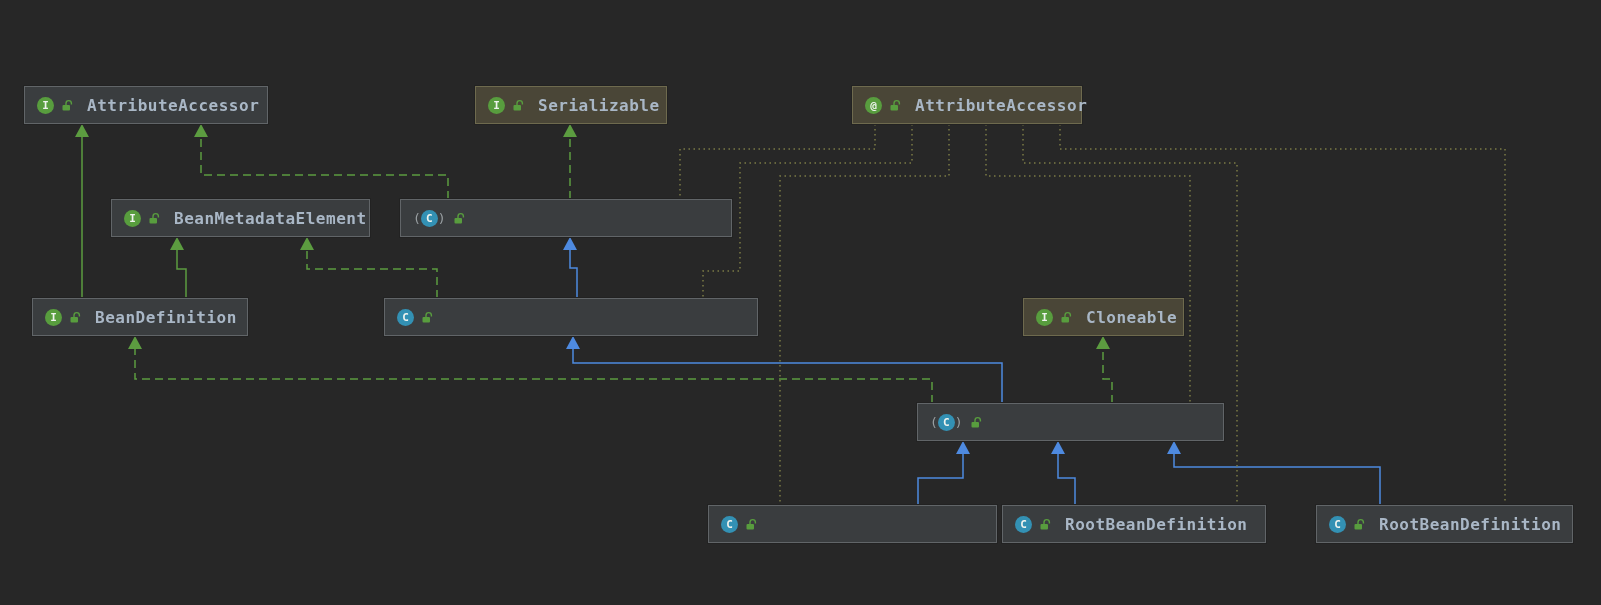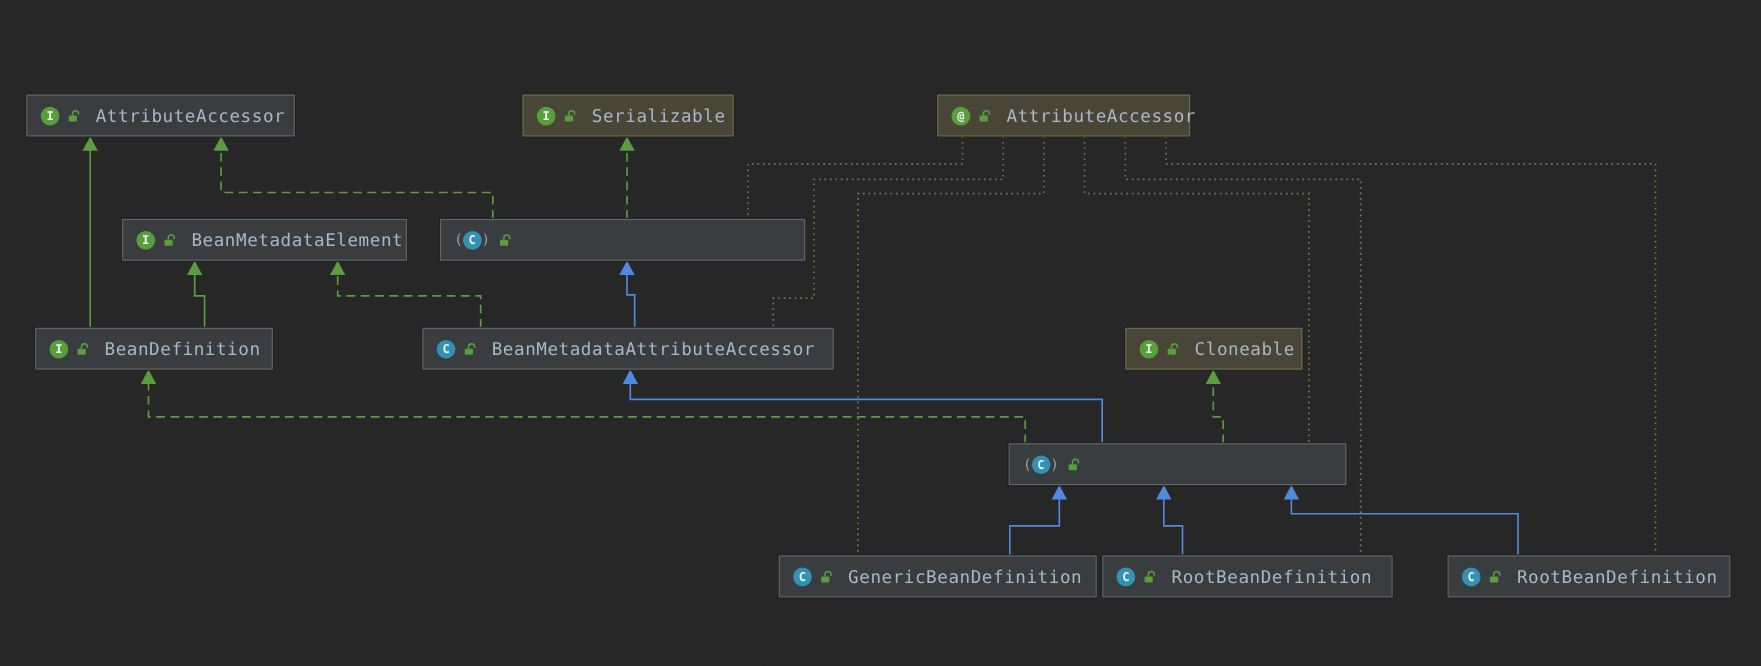--- a/index.html
+++ b/index.html
@@ -20,21 +20,21 @@
   .type-icon-wrap{display:flex;align-items:center;flex:none;}
   .paren{color:#9aa0a3;font-size:13px;line-height:17px;}
   .type-circle{
     width:17px;height:17px;border-radius:50%;flex:none;
     display:flex;align-items:center;justify-content:center;
     font-size:11px;font-weight:bold;color:#eef3ee;
   }
   .type-circle.interface,.type-circle.annotation{background:#589d3e;}
   .type-circle.class,.type-circle.abstract_class{background:#3391b4;}
   .lock{flex:none;margin-left:1px;}
-  .label{margin-left:7px;letter-spacing:0.5px;}
+  .label{margin-left:7px;letter-spacing:0.5px;font-weight:bold;}
 </style>
 </head>
 <body>
 
 <div id="canvas">
   <svg id="edges" width="1601" height="605" xmlns="http://www.w3.org/2000/svg">
       <polyline points="82,298 82,136" fill="none" stroke="#5c9c40" stroke-width="1.5"></polyline>
       <polygon points="82,124 75,137 89,137" fill="#5c9c40"></polygon>
       <polyline points="186,298 186,269 177,269 177,249" fill="none" stroke="#5c9c40" stroke-width="1.5"></polyline>
       <polygon points="177,237 170,250 184,250" fill="#5c9c40"></polygon>
@@ -128,21 +128,20 @@
         <span class="label">BeanDefinition</span>
       </div>
       <div class="node" style="left: 384px; top: 298px; width: 374px;">
         <span class="type-icon-wrap">
           <span class="type-circle class">C</span>
         </span>
         <svg class="lock" width="13" height="13" viewBox="0 0 13 13">
      <rect x="1.5" y="6" width="7.5" height="5.5" rx="1" fill="#589d3e"></rect>
      <path d="M5 6 V4.3 A2.7 2.7 0 0 1 10.4 4.3 V5.4" fill="none" stroke="#589d3e" stroke-width="1.4"></path>
    </svg>
-        <span class="label">BeanMetadataAttributeAccessor</span>
       </div>
       <div class="node jdk" style="left: 1023px; top: 298px; width: 161px;">
         <span class="type-icon-wrap">
           <span class="type-circle interface">I</span>
         </span>
         <svg class="lock" width="13" height="13" viewBox="0 0 13 13">
      <rect x="1.5" y="6" width="7.5" height="5.5" rx="1" fill="#589d3e"></rect>
      <path d="M5 6 V4.3 A2.7 2.7 0 0 1 10.4 4.3 V5.4" fill="none" stroke="#589d3e" stroke-width="1.4"></path>
    </svg>
         <span class="label">Cloneable</span>
@@ -159,21 +158,20 @@
    </svg>
       </div>
       <div class="node" style="left: 708px; top: 505px; width: 289px;">
         <span class="type-icon-wrap">
           <span class="type-circle class">C</span>
         </span>
         <svg class="lock" width="13" height="13" viewBox="0 0 13 13">
      <rect x="1.5" y="6" width="7.5" height="5.5" rx="1" fill="#589d3e"></rect>
      <path d="M5 6 V4.3 A2.7 2.7 0 0 1 10.4 4.3 V5.4" fill="none" stroke="#589d3e" stroke-width="1.4"></path>
    </svg>
-        <span class="label">GenericBeanDefinition</span>
       </div>
       <div class="node" style="left: 1002px; top: 505px; width: 264px;">
         <span class="type-icon-wrap">
           <span class="type-circle class">C</span>
         </span>
         <svg class="lock" width="13" height="13" viewBox="0 0 13 13">
      <rect x="1.5" y="6" width="7.5" height="5.5" rx="1" fill="#589d3e"></rect>
      <path d="M5 6 V4.3 A2.7 2.7 0 0 1 10.4 4.3 V5.4" fill="none" stroke="#589d3e" stroke-width="1.4"></path>
    </svg>
         <span class="label">RootBeanDefinition</span>

